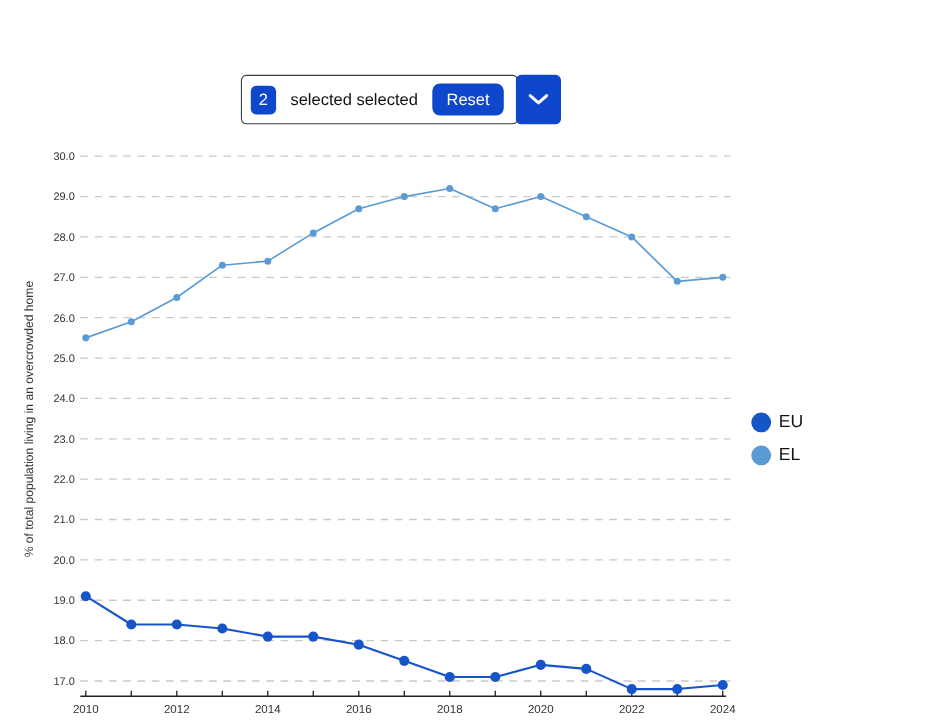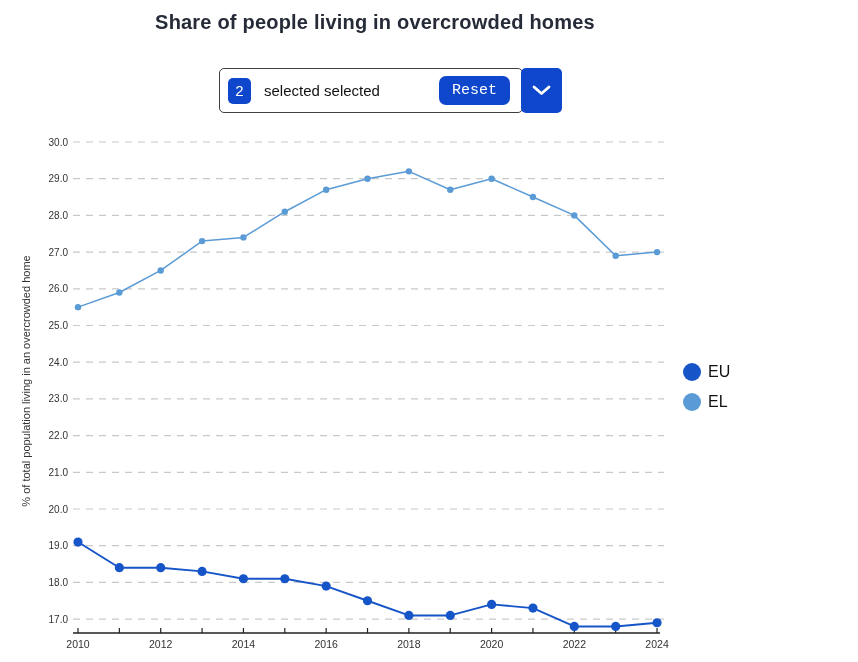--- a/index.html
+++ b/index.html
@@ -16,39 +16,38 @@
     display:flex;align-items:center;gap:13px;background:#fff;
     border:1.5px solid #3f3f3f;border-radius:5px;padding:0 12px 0 8px;box-sizing:border-box;
   }
   .badge{
     color:#fff;border-radius:5px;min-width:23px;height:26px;
     display:flex;align-items:center;justify-content:center;font-size:15px;
   }
   .sel-label{font-size:15px;color:#111;white-space:nowrap}
   .reset{
     color:#fff;border:none;border-radius:7px;padding:6px 13px;
-    font-size:15px;font-family:Liberation Mono, monospace;cursor:pointer;margin-left:46px;
+    font-size:15px;font-family:Liberation Sans, sans-serif;cursor:pointer;
   }
   .toggle{
     border:none;width:41px;margin-left:-2px;border-radius:5px;
     display:flex;align-items:center;justify-content:center;cursor:pointer;
   }
 
   #chart{position:absolute;left:0;top:125px}
   #chart text{font-family:"Liberation Sans",sans-serif;fill:#333}
 
   .legend{position:absolute;left:683px;top:363px}
-  .lrow{display:flex;align-items:flex-start;gap:7px;height:30px;font-size:16px;color:#111;cursor:pointer}
+  .lrow{display:flex;align-items:flex-end;gap:7px;height:30px;font-size:16px;color:#111;cursor:pointer}
   .dot{width:18px;height:18px;border-radius:50%;flex:0 0 auto}
 </style>
 </head>
 <body>
 
 <div class="hdr">
-  <h1>Share of people living in overcrowded homes</h1>
 </div>
 
 <div class="selector">
   <div class="sel-box">
     <span class="badge" style="background: rgb(14, 71, 203);">2</span>
     <span class="sel-label">selected selected</span>
     <button class="reset" style="background: rgb(14, 71, 203);">Reset</button>
   </div>
   <button class="toggle" style="background: rgb(14, 71, 203);">
     <svg width="19" height="11" viewBox="0 0 19 11">

